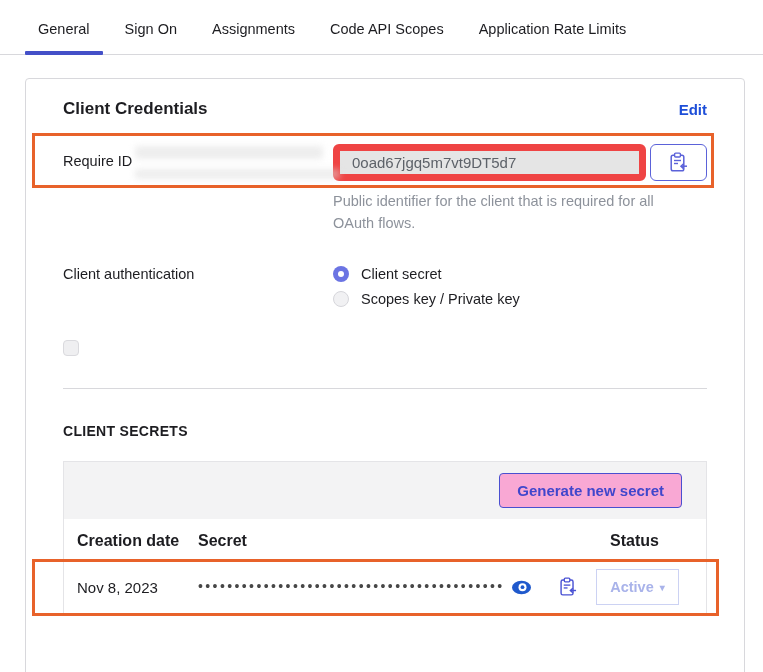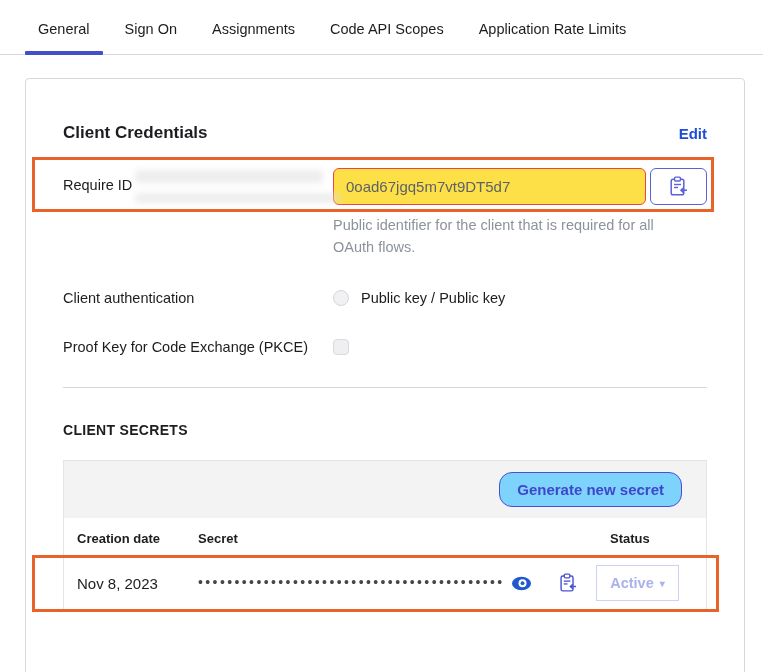--- a/index.html
+++ b/index.html
@@ -34,42 +34,42 @@
   }
 
   
   .card {
     position: absolute; top: 78px; left: 25px; width: 720px; height: 640px;
     background: #fff; border: 1px solid #d8d8dc; border-radius: 4px 4px 0 0;
     padding: 0 37px;
   }
 
   .section-header {
-    margin-top: 44px;
+    margin-top: 20px;
     display: flex; justify-content: space-between; align-items: center;
   }
   .section-title { font-size: 17px; font-weight: bold; color: #1d1d21; }
   .link { color: #1d4ed8; font-weight: bold; font-size: 15px; text-decoration: none; cursor: pointer; }
 
   .field-row { display: flex; align-items: flex-start; }
   .field-label { width: 270px; flex: none; font-size: 14.5px; color: #1d1d21; padding-top: 9px; }
   .field-control { flex: 1; }
 
   
   .clientid-row { position: relative; margin-top: 25px; }
   .hl-box {
     position: absolute; border: 3px solid #e8622a; pointer-events: none; z-index: 5;
   }
   .hl-clientid { top: -11px; bottom: -7px; left: -31px; right: -7px; }
   .redact { position: absolute; background: #dcdcdc; opacity: .5; filter: blur(3px); border-radius: 2px; }
 
   .input-group { display: flex; align-items: stretch; }
   .text-input {
     flex: 1; height: 37px;
-    background: #fde047; border: 1px solid #ef4444; border-radius: 6px;
+    background: #e5e5e5; border: 7px solid #ef4444; border-radius: 6px;
     font-family: "Liberation Sans", sans-serif;
     font-size: 15px; color: #5d6269; padding: 0 12px;
   }
   .copy-btn {
     width: 57px; height: 37px; margin-left: 4px; flex: none;
     background: #fff; border: 1.5px solid #5b62d9; border-radius: 6px;
     display: flex; align-items: center; justify-content: center; cursor: pointer;
   }
   .help-text {
     margin-left: 270px; margin-top: 9px;
@@ -100,27 +100,27 @@
   .divider { margin-top: 32px; border-top: 1px solid #d8d8dc; }
 
   
   .secrets-title { margin-top: 34px; font-size: 14px; font-weight: bold; letter-spacing: .3px; }
   .secrets-table { margin-top: 22px; border: 1px solid #e4e4e7; border-top: none; }
   .table-toolbar {
     height: 58px; background: #f3f3f4; border-top: 1px solid #e4e4e7;
     display: flex; align-items: center; justify-content: flex-end; padding-right: 24px;
   }
   .generate-btn {
-    background: #7dd3fc; border: 1.5px solid #4a4fd0; border-radius: 13px;
+    background: #f9a8d4; border: 1.5px solid #4a4fd0; border-radius: 4px;
     color: #4046cc; font-weight: bold; font-size: 15px;
     font-family: "Liberation Sans", sans-serif;
     padding: 8px 17px; cursor: pointer;
   }
   .thead { display: flex; align-items: center; background: #fff; padding: 13px 0 11px 13px; }
-  .th { font-size: 13px; font-weight: bold; color: #1d1d21; }
+  .th { font-size: 16px; font-weight: bold; color: #1d1d21; }
   .th-date { width: 121px; }
   .th-secret { flex: 1; }
   .th-status { width: 96px; }
   .trow {
     position: relative; display: flex; align-items: center;
     background: #fff; padding: 7px 0 9px 13px; border-top: 1px solid #ececee;
   }
   .hl-secret-row { top: -3px; bottom: -2px; left: -32px; right: -13px; }
   .td-date { width: 121px; font-size: 15px; color: #1d1d21; }
   .td-secret { flex: 1; display: flex; align-items: center; }
@@ -182,28 +182,31 @@
           </button>
         </div>
       </div>
     </div>
     <div class="help-text">Public identifier for the client that is required for all OAuth flows.</div>
 
     <div class="field-row auth-row">
       <div class="field-label" style="padding-top:0;">Client authentication</div>
       <div class="field-control">
         <div class="option-row">
+          <span class="radio selected"></span>
+          <span class="option-label">Client secret</span>
+        </div>
+        <div class="option-row">
           <span class="radio unselected"></span>
-          <span class="option-label">Public key / Public key</span>
+          <span class="option-label">Scopes key / Private key</span>
         </div>
       </div>
     </div>
 
     <div class="field-row pkce-row">
-      <div class="field-label">Proof Key for Code Exchange (PKCE)</div>
       <div class="field-control">
         <div class="option-row" style="margin-bottom:0;">
           <span class="checkbox"></span>
         </div>
       </div>
     </div>
 
     <div class="divider"></div>
 
     <div class="secrets-title">CLIENT SECRETS</div>

